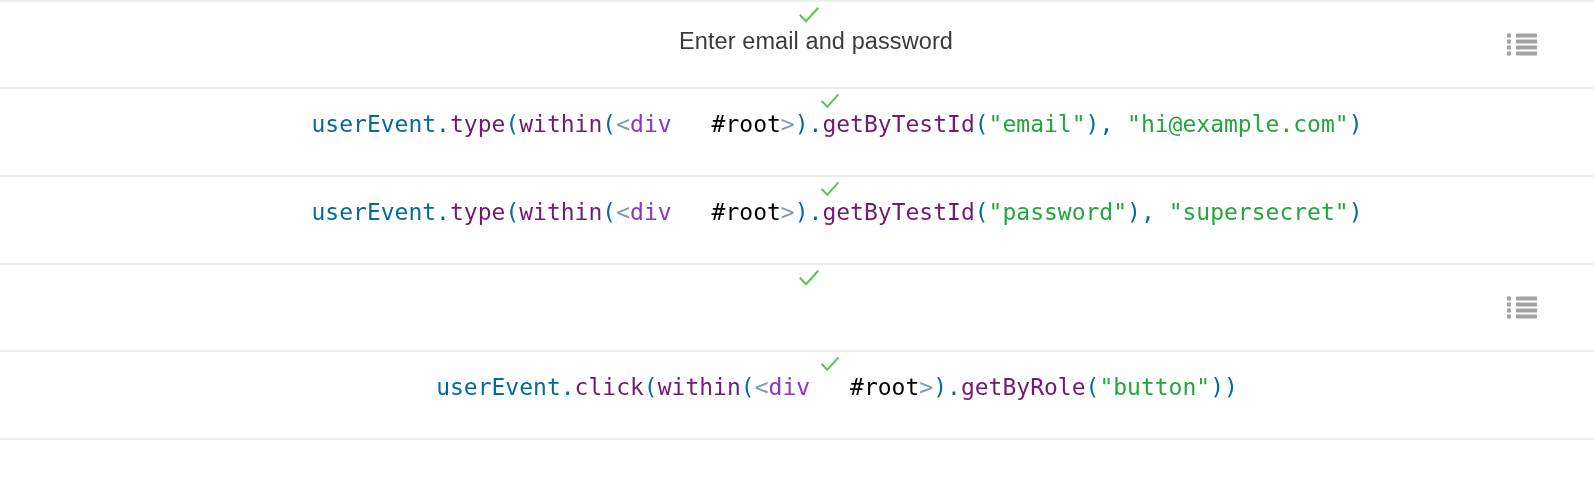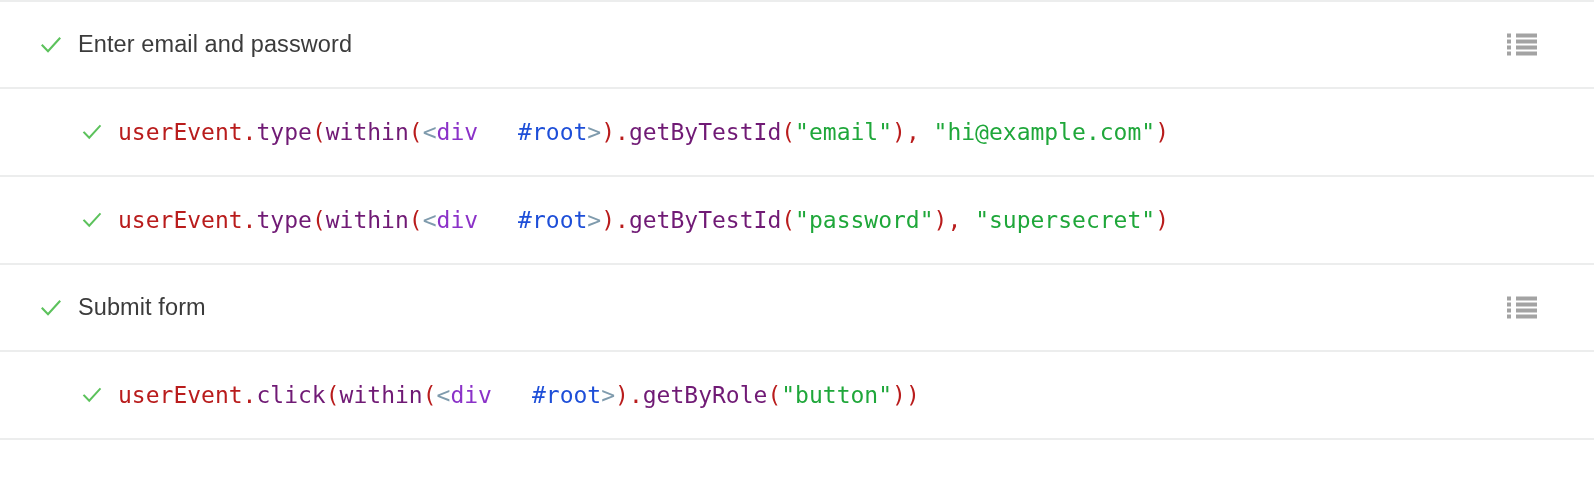--- a/index.html
+++ b/index.html
@@ -22,20 +22,21 @@
   }
 
   .row {
     position: relative;
     box-sizing: border-box;
     width: 100%;
     border-bottom: 2px solid #eceded;
     display: flex;
     align-items: center;
     background: #ffffff;
+    flex-direction: column;
   }
 
   .row.step {
     height: 87px;
     padding-left: 38px;
   }
 
   .row.code {
     height: 88px;
     padding-left: 80px;
@@ -69,25 +70,25 @@
   }
 
   
   .code-text {
     font-family: "DejaVu Sans Mono", "Liberation Mono", monospace;
     font-size: 23px;
     line-height: 1;
     white-space: pre;
     color: #3b3b3b;
   }
-  .tok-plain   { color: #b91c1c; }
+  .tok-plain   { color: #0369a1; }
   .tok-fn      { color: #701a75; }
   .tok-bracket { color: #7f9bad; }
   .tok-tag     { color: #8b32c8; margin-top: 34px; }
-  .tok-id      { color: #1d4ed8; margin-left: 40px; }
+  .tok-id      { color: #000000; margin-left: 40px; }
   .tok-str     { color: #1fa73a; }
 
   
   .list-icon {
     position: absolute;
     right: 57px;
     top: 50%;
     transform: translateY(-50%);
     width: 30px;
     height: 23px;
@@ -151,21 +152,20 @@
     <div class="row code">
       <span class="check"><svg viewBox="0 0 26 26" aria-hidden="true">
           <path d="M4.5 13.6 L10 19.2 L21.5 6.6"></path>
         </svg></span>
       <span class="code-text"><span class="tok-plain">userEvent.</span><span class="tok-fn">type</span><span class="tok-plain">(</span><span class="tok-fn">within</span><span class="tok-plain">(</span><span class="tok-bracket">&lt;</span><span class="tok-tag">div</span><span class="tok-id">#root</span><span class="tok-bracket">&gt;</span><span class="tok-plain">).</span><span class="tok-fn">getByTestId</span><span class="tok-plain">(</span><span class="tok-str">"password"</span><span class="tok-plain">), </span><span class="tok-str">"supersecret"</span><span class="tok-plain">)</span></span>
     </div>
     <div class="row step">
       <span class="check"><svg viewBox="0 0 26 26" aria-hidden="true">
           <path d="M4.5 13.6 L10 19.2 L21.5 6.6"></path>
         </svg></span>
-      <span class="step-title">Submit form</span>
       <span class="list-icon">
         <span class="li-row">
           <span class="li-dot"></span>
           <span class="li-bar"></span>
         </span>
         <span class="li-row">
           <span class="li-dot"></span>
           <span class="li-bar"></span>
         </span>
         <span class="li-row">

